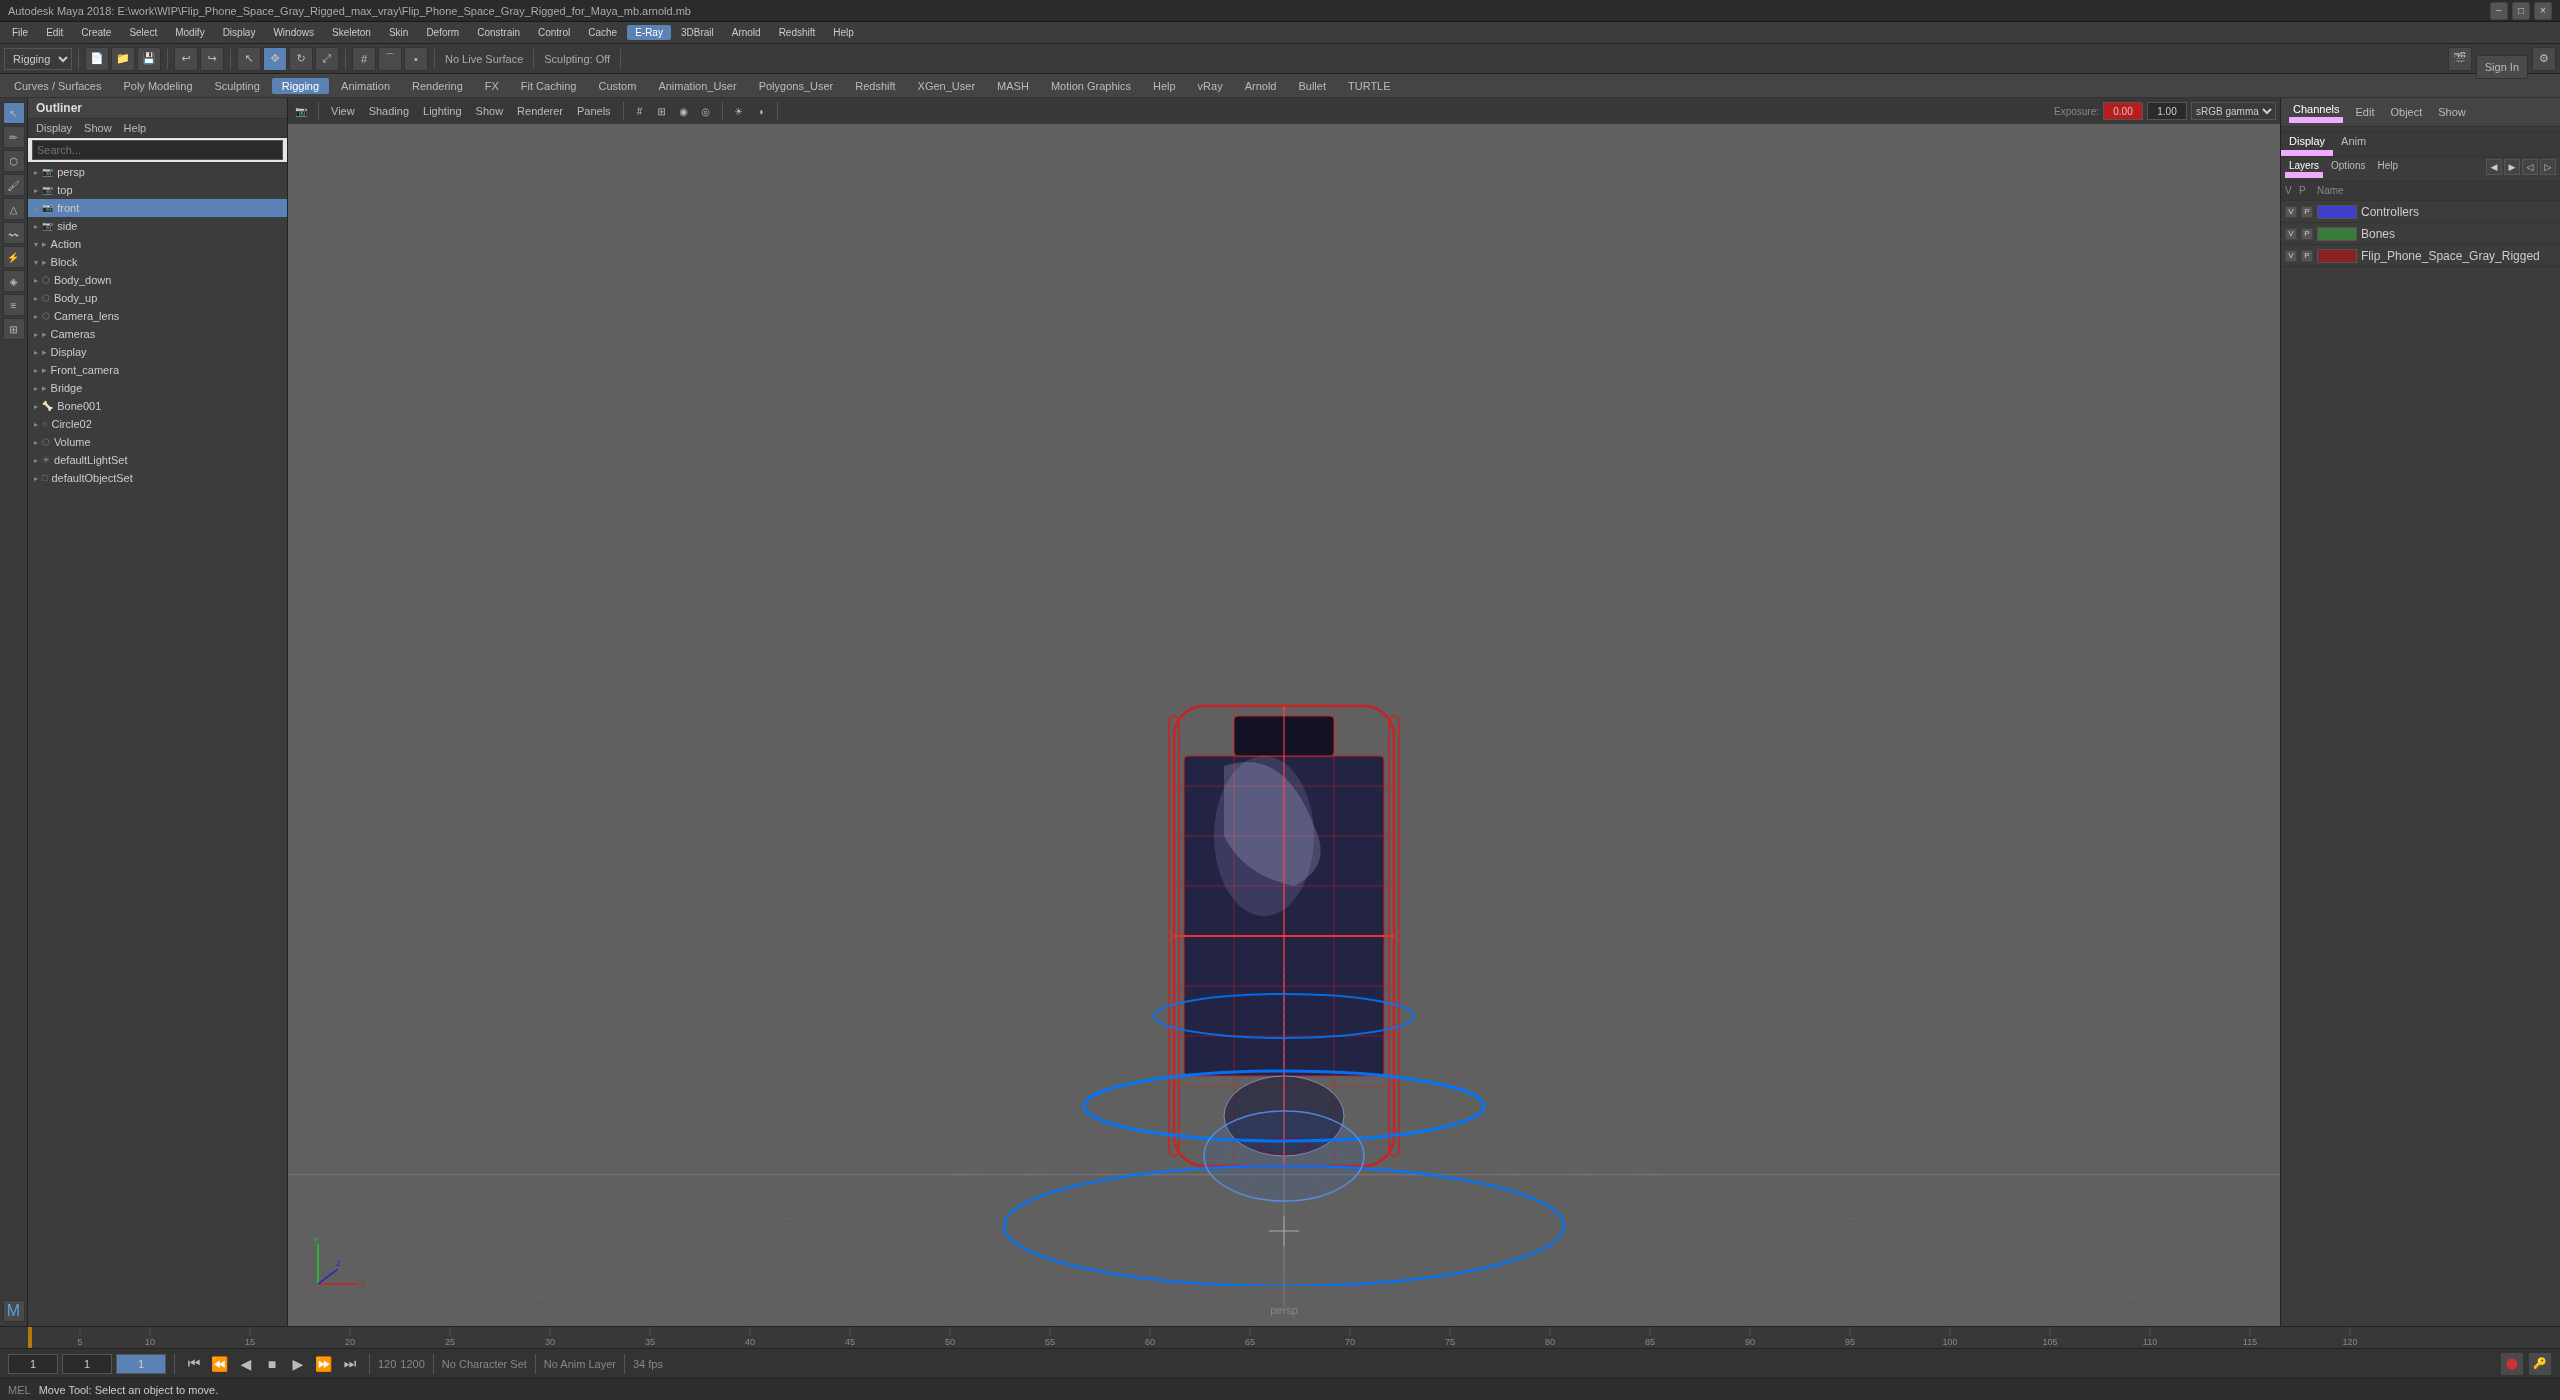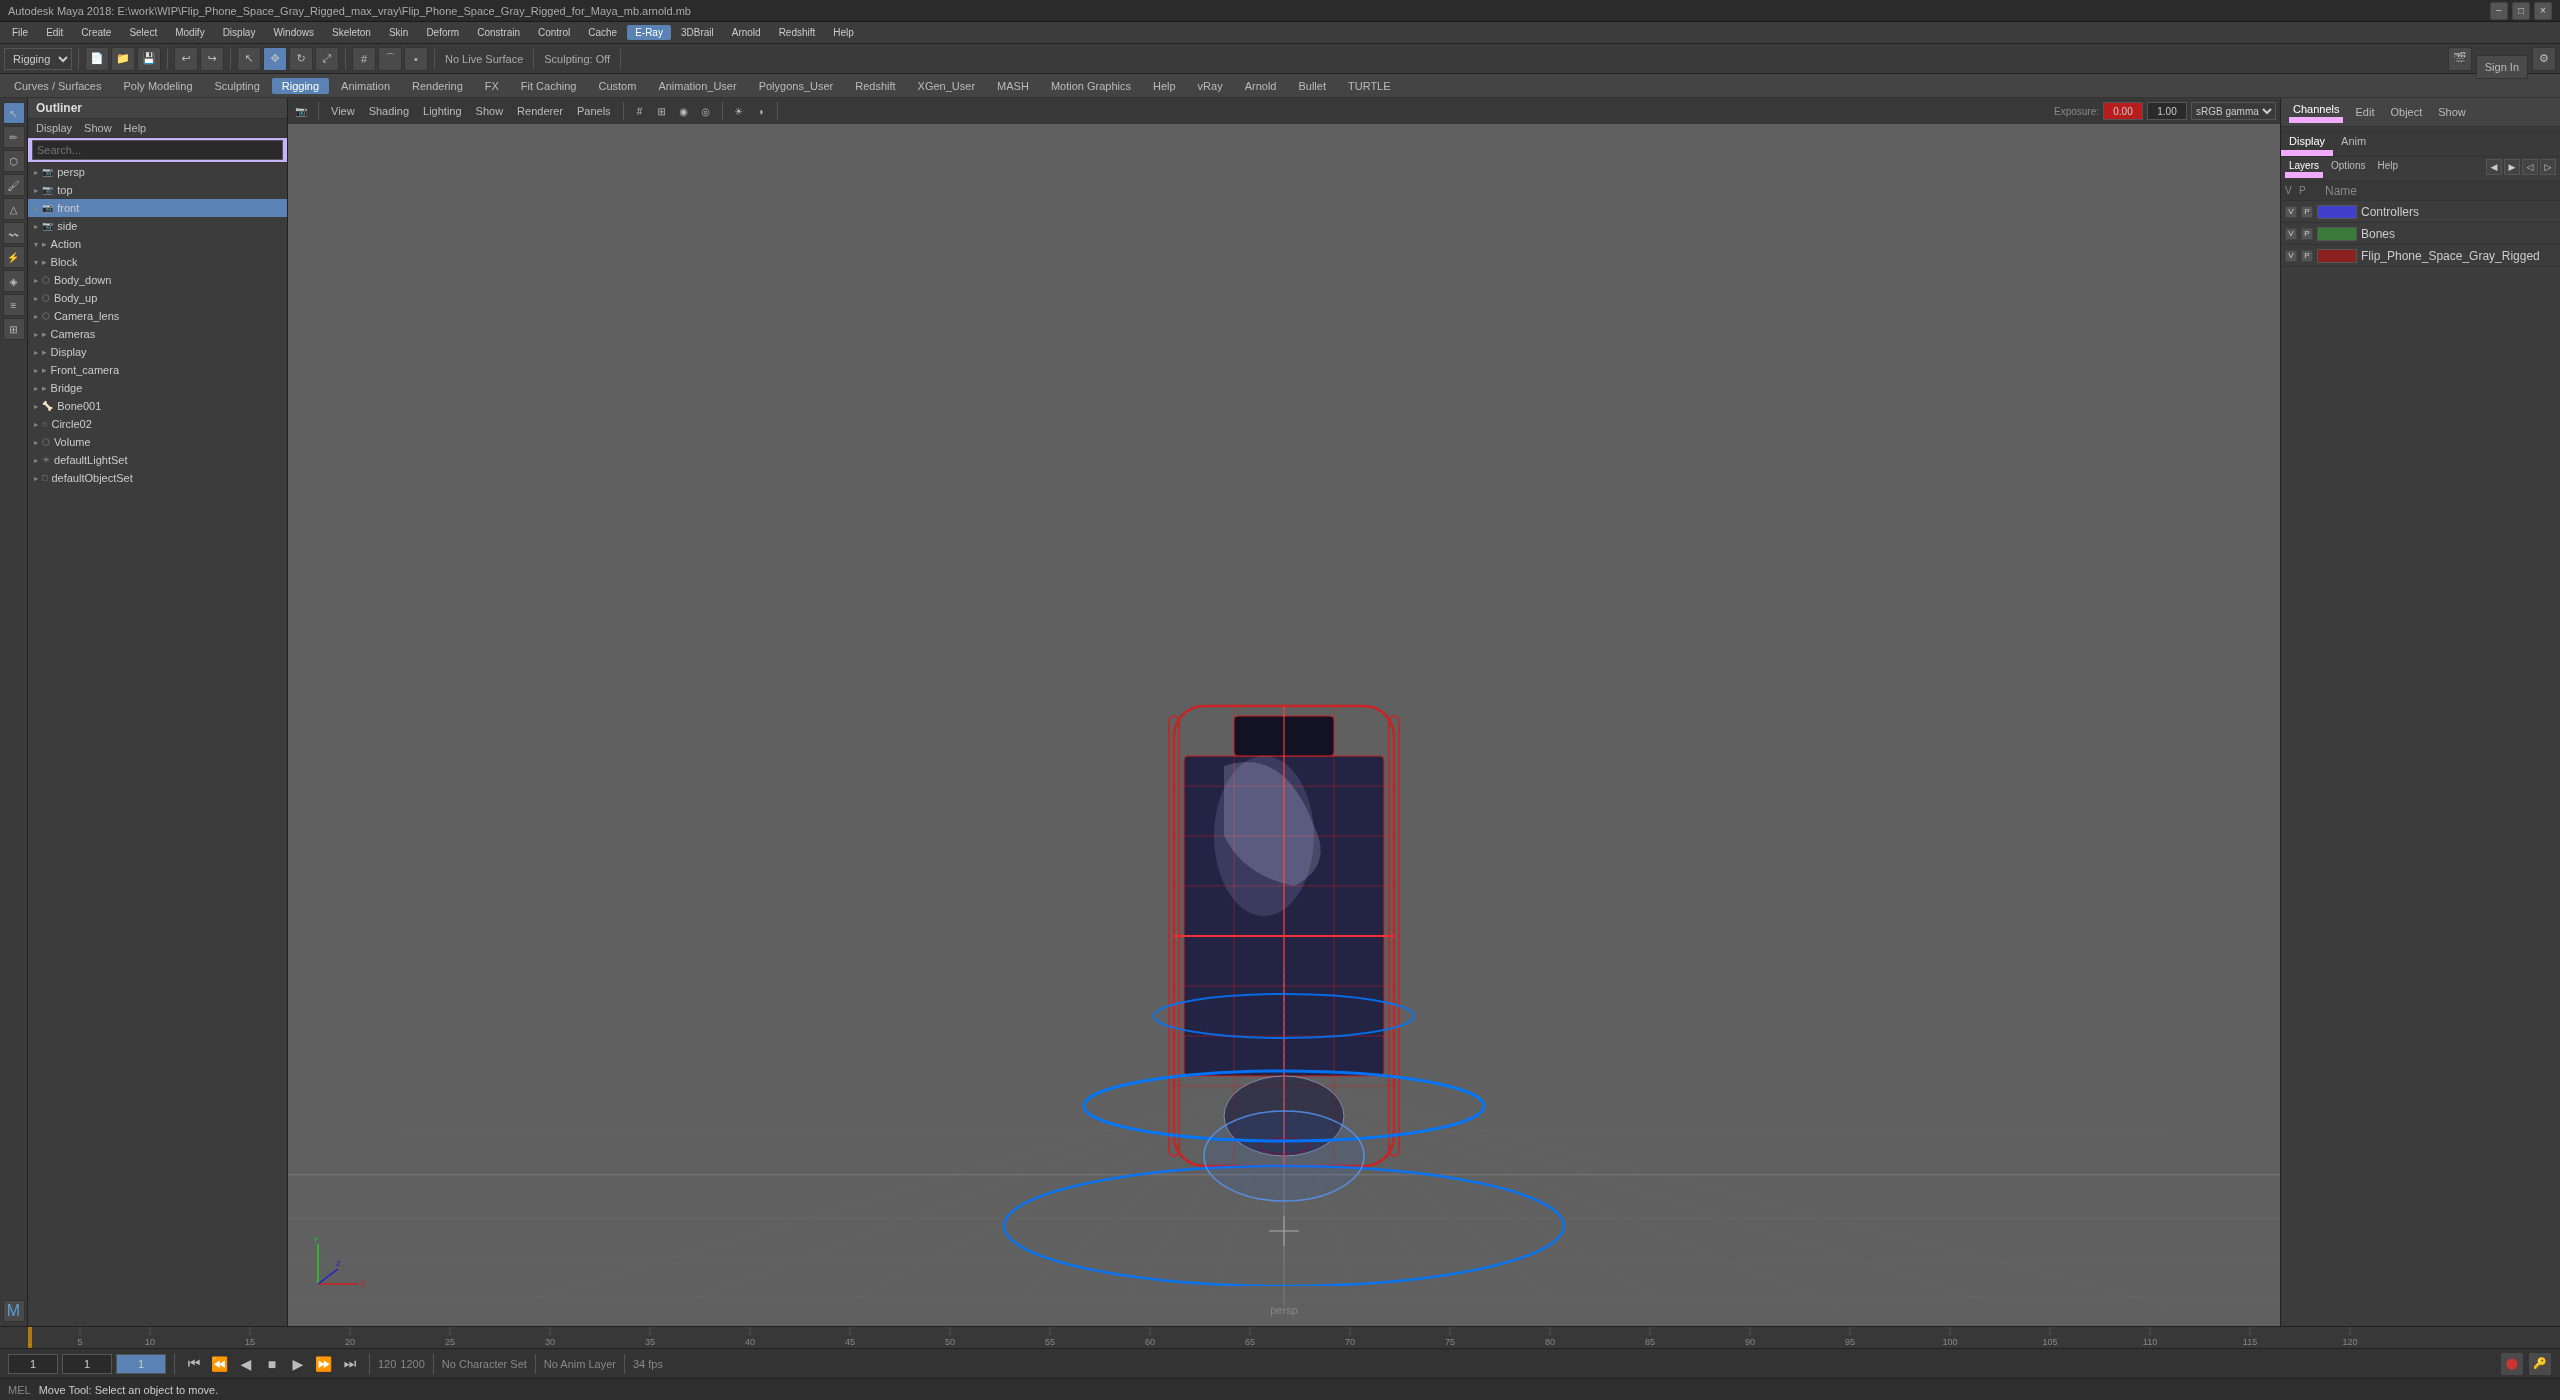--- a/index.html
+++ b/index.html
@@ -136,21 +136,21 @@
       border: 1px solid #333;
       border-radius: 2px;
       display: flex; align-items: center; justify-content: center;
       color: #bbb; font-size: 10px; cursor: pointer;
     }
     .tool-btn.active { background: #5a82b4; }
 
     
     #outliner {
       width: 260px;
-      background: #c4b5fd;
+      background: #e5e5e5;
       border-right: 1px solid #222;
       display: flex;
       flex-direction: column;
     }
     #outliner-header {
       background: #444;
       padding: 3px 8px;
       font-size: 12px;
       font-weight: bold;
       color: #ddd;
@@ -754,21 +754,21 @@
         <div style="width:16px;height:16px;background:#444;border:1px solid #555;display:flex;align-items:center;justify-content:center;font-size:9px;cursor:pointer;">◀</div>
         <div style="width:16px;height:16px;background:#444;border:1px solid #555;display:flex;align-items:center;justify-content:center;font-size:9px;cursor:pointer;">▶</div>
         <div style="width:16px;height:16px;background:#444;border:1px solid #555;display:flex;align-items:center;justify-content:center;font-size:9px;cursor:pointer;">◁</div>
         <div style="width:16px;height:16px;background:#444;border:1px solid #555;display:flex;align-items:center;justify-content:center;font-size:9px;cursor:pointer;">▷</div>
       </div>
     </div>
 
     <div style="display:flex;align-items:center;background:#383838;border-bottom:1px solid #333;padding:0 4px;height:20px;">
       <span style="font-size:10px;color:#888;width:14px;">V</span>
       <span style="font-size:10px;color:#888;width:14px;">P</span>
-      <span style="font-size:12px;color:#888;flex:1;padding-left:4px;margin-left:8px;">Name</span>
+      <span style="font-size:10px;color:#888;flex:1;padding-left:4px;">Name</span>
     </div>
 
     <div id="layer-rows">
       <div class="layer-row">
         <div class="layer-v">V</div>
         <div class="layer-p">P</div>
         <div class="layer-color" style="background:#4040cc;"></div>
         <span class="layer-name">Controllers</span>
       </div>
       <div class="layer-row">

